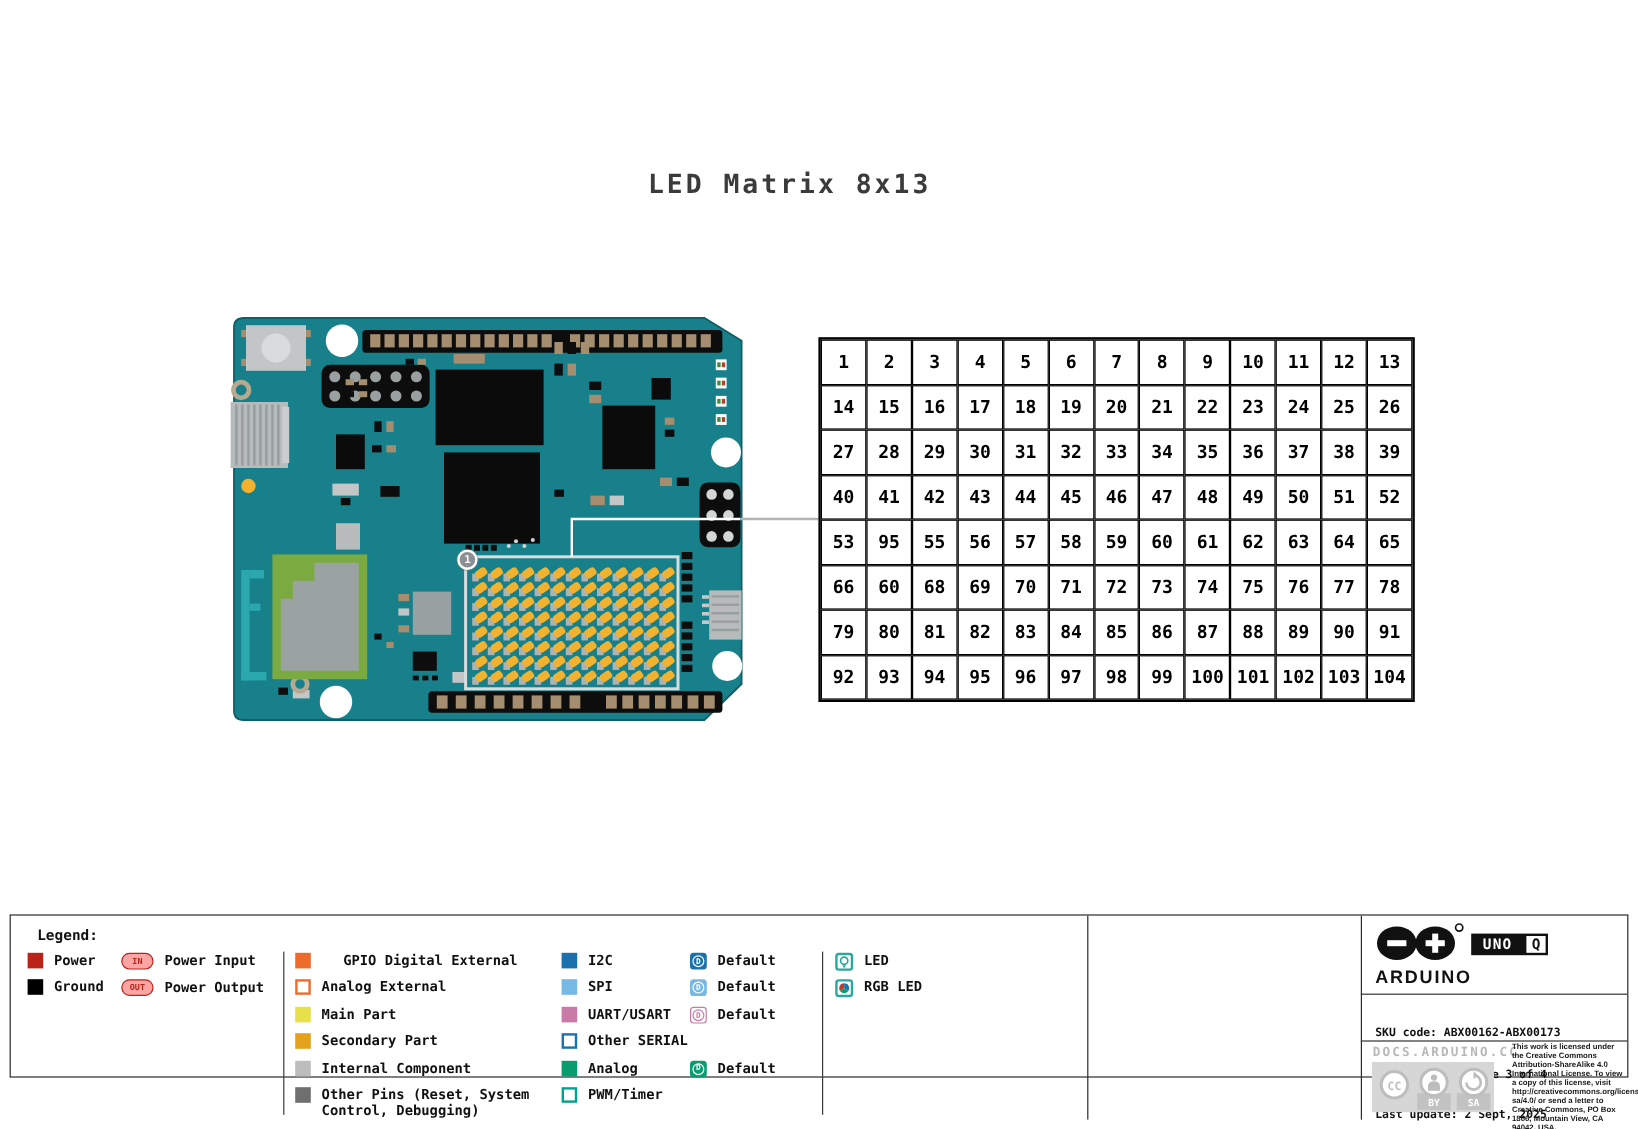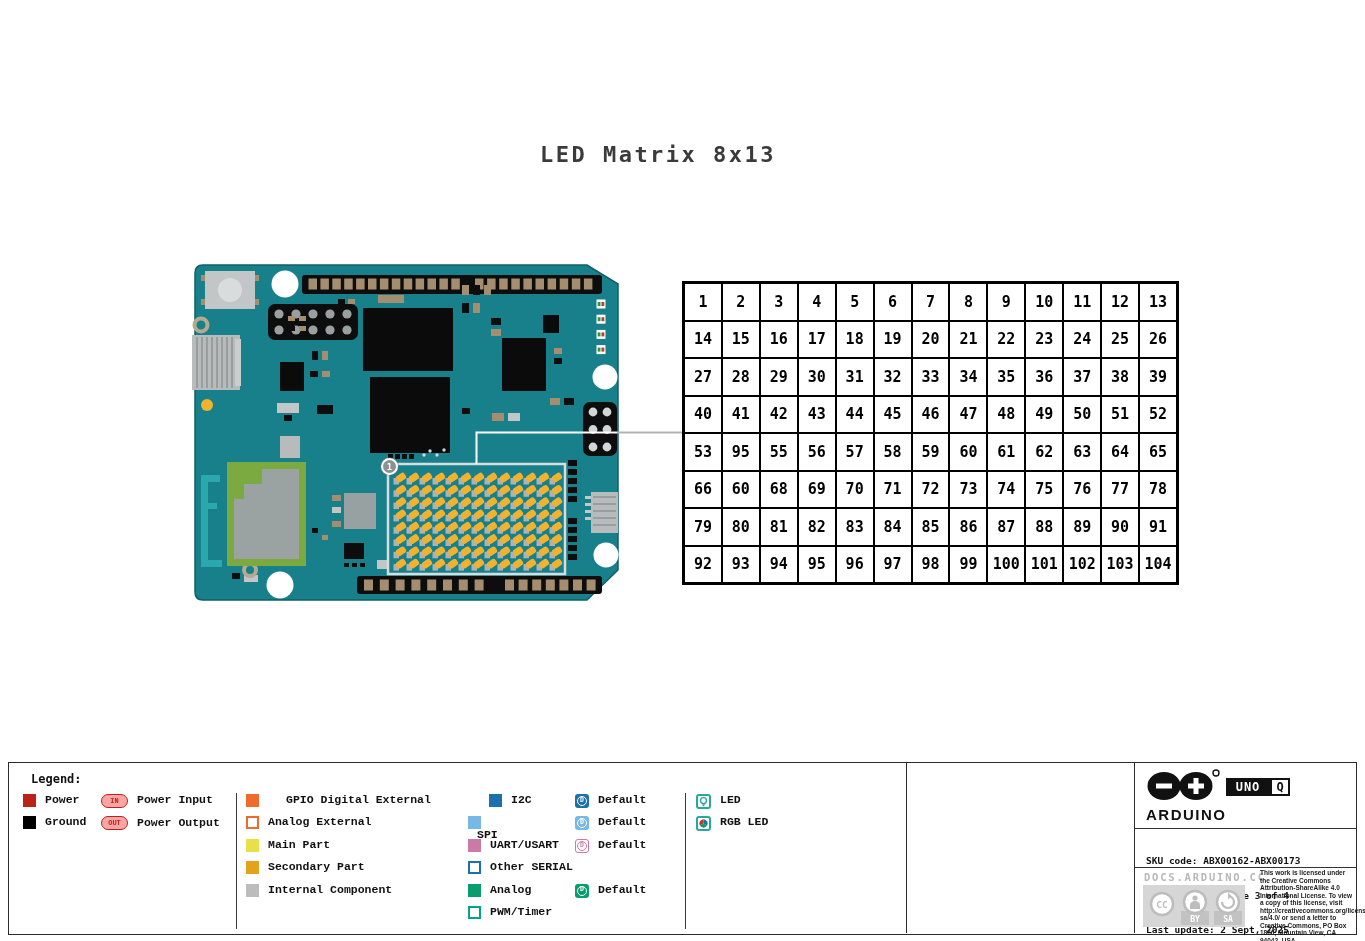--- a/index.html
+++ b/index.html
@@ -16,24 +16,24 @@
     background:#8a9094;border:2px solid #fff;box-sizing:border-box;display:flex;align-items:center;
     justify-content:center;color:#fff;font-size:9px;font-weight:bold;z-index:6;
     box-shadow:0 0 0 1px rgba(120,120,120,.35);}
   
   .pin-table{position:absolute;left:682px;top:281px;width:497px;height:304px;border:2px solid #000;
     box-sizing:border-box;display:grid;grid-template-columns:repeat(13,1fr);
     grid-template-rows:repeat(8,1fr);background:#fff;}
   .pin-cell{border:1px solid #000;display:flex;align-items:center;justify-content:center;
     font-weight:bold;font-size:15px;color:#000;}
   
-  .legend-strip{position:absolute;left:8px;top:762px;width:1349px;height:173px;
+  .legend-strip{position:absolute;left:8px;top:762px;width:1349px;height:136px;
     border:1.5px solid #2b2b2b;box-sizing:border-box;background:#fff;}
   .legend-heading{position:absolute;left:22px;top:9px;font-size:12px;font-weight:bold;color:#111;}
-  .lg-item{position:absolute;display:flex;align-items:flex-start;font-family:Liberation Mono, monospace;}
+  .lg-item{position:absolute;display:flex;align-items:flex-start;}
   .lg-label{font-size:11.5px;font-weight:bold;color:#111;line-height:12.5px;margin-left:9px;}
   .sw{width:13px;height:13px;box-sizing:border-box;flex:0 0 auto;}
   .sw-outline{background:#fff;}
   .pwr-badge{width:27px;height:14px;box-sizing:border-box;border:1.6px solid #bc2318;border-radius:7px;
     color:#bc2318;font-size:7px;font-weight:bold;display:flex;align-items:center;justify-content:center;
     background:#fca5a5;flex:0 0 auto;}
   .def-badge{width:14px;height:14px;box-sizing:border-box;border-radius:3px;display:flex;
     align-items:center;justify-content:center;flex:0 0 auto;}
   .def-inner{width:10px;height:10px;border-radius:50%;box-sizing:border-box;display:flex;
     align-items:center;justify-content:center;font-size:6.5px;font-weight:bold;line-height:1;}
@@ -699,25 +699,29 @@
         <span class="lg-label" style="width: 185px;">Main Part</span>
       </div>
       <div class="lg-item" style="left: 237px; top: 98.2px; justify-content: flex-end;">
         <span class="sw" style="background: rgb(227, 161, 28);"></span>
         <span class="lg-label" style="width: 185px;">Secondary Part</span>
       </div>
       <div class="lg-item" style="left: 237px; top: 120.6px;">
         <span class="sw" style="background: rgb(188, 188, 188);"></span>
         <span class="lg-label" style="width: 185px;">Internal Component</span>
       </div>
-      <div class="lg-item" style="left: 459px; top: 31px; margin-left: 21px;">
+      <div class="lg-item" style="left: 237px; top: 143px;">
+        <span class="sw" style="background: rgb(111, 111, 111);"></span>
+        <span class="lg-label" style="width: 185px;">Other Pins (Reset, System Control, Debugging)</span>
+      </div>
+      <div class="lg-item" style="left: 459px; top: 31px;">
         <span class="sw" style="background: rgb(26, 113, 173);"></span>
         <span class="lg-label">I2C</span>
       </div>
-      <div class="lg-item" style="left: 459px; top: 53.4px; flex-direction: column;">
+      <div class="lg-item" style="left: 459px; top: 53.4px;">
         <span class="sw" style="background: rgb(119, 185, 229);"></span>
         <span class="lg-label">SPI</span>
       </div>
       <div class="lg-item" style="left: 459px; top: 75.8px;">
         <span class="sw" style="background: rgb(201, 123, 165);"></span>
         <span class="lg-label">UART/USART</span>
       </div>
       <div class="lg-item" style="left: 459px; top: 98.2px;">
         <span class="sw sw-outline" style="border: 2.5px solid rgb(26, 113, 173);"></span>
         <span class="lg-label">Other SERIAL</span>

